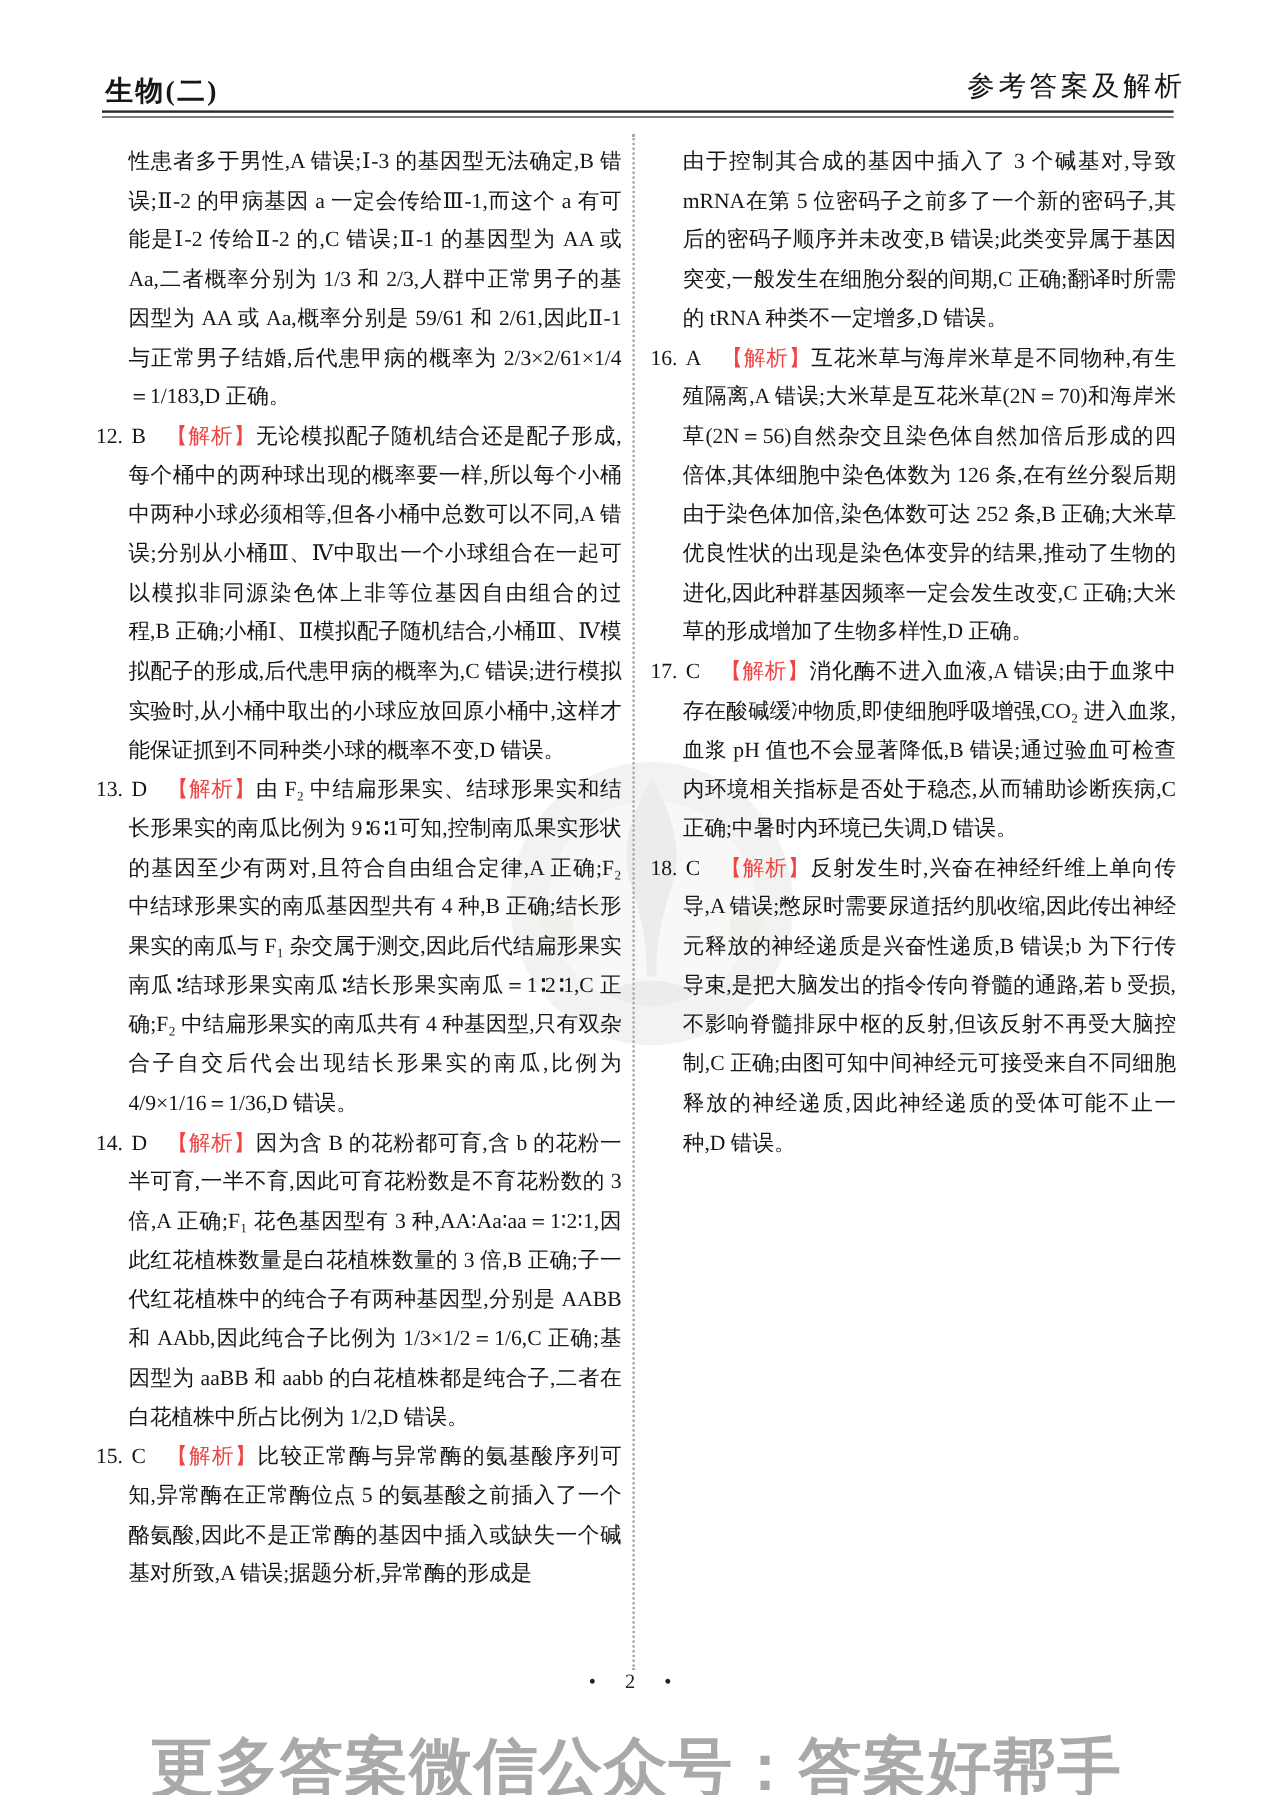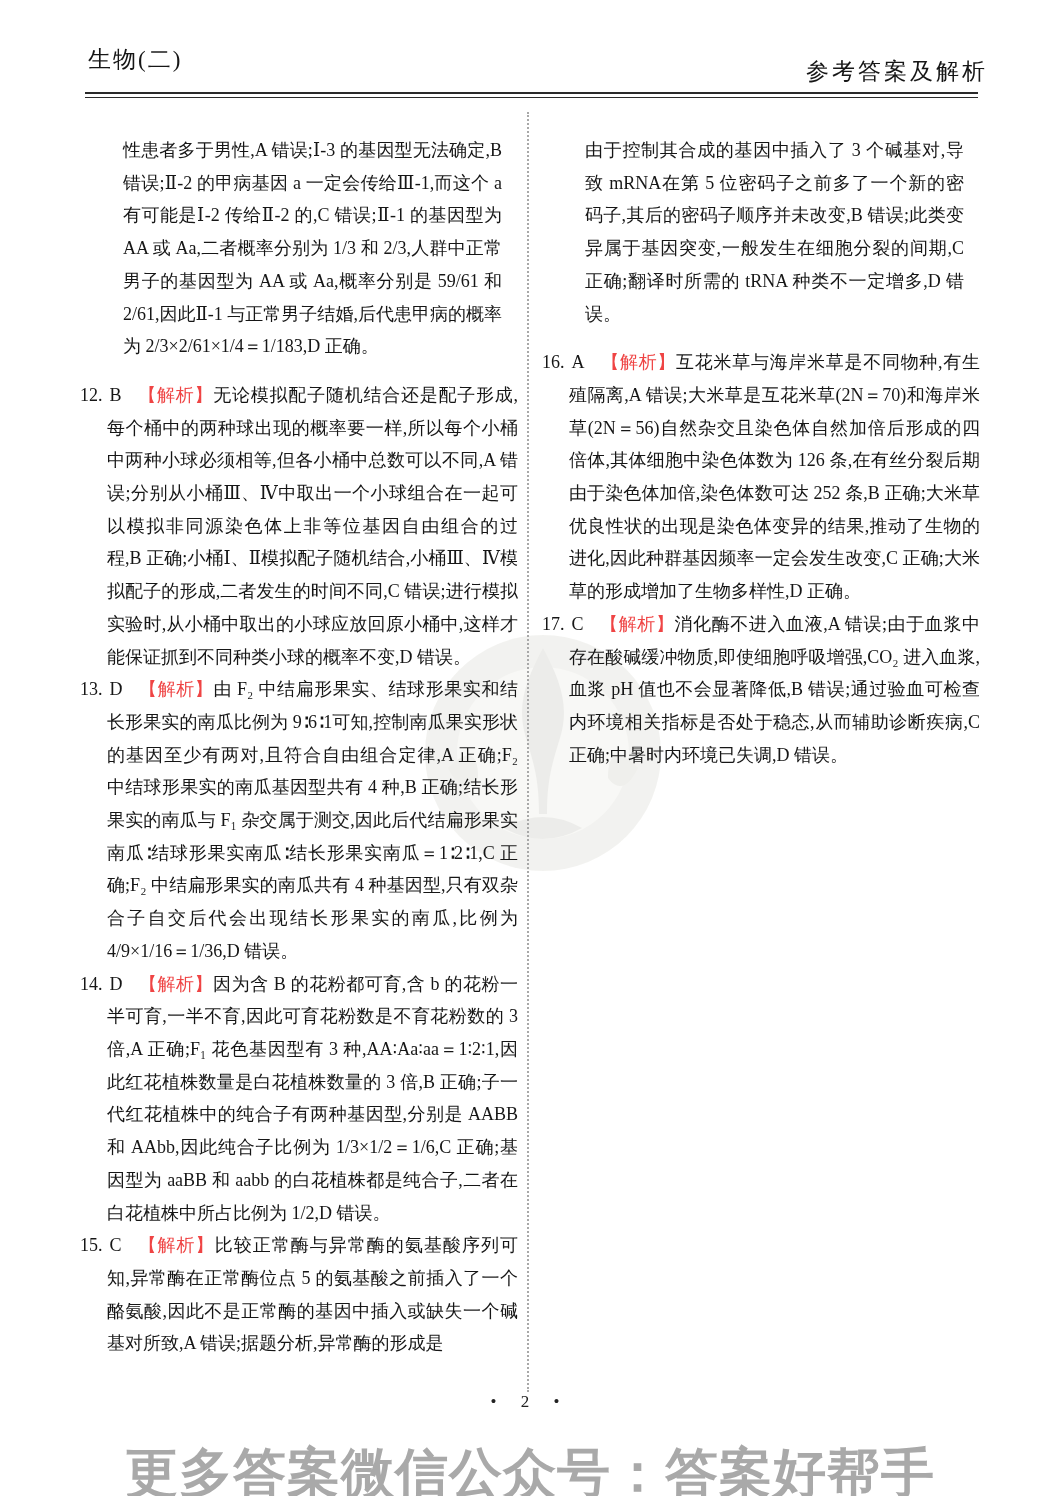--- a/index.html
+++ b/index.html
@@ -6,22 +6,22 @@
   body{
     width:1060px;height:1496px;
     background:#ffffff;
     position:relative;
     overflow:hidden;
     font-family:"Liberation Serif","DejaVu Serif",serif;
     color:#161616;
   }
   
   .hdr-left{
-    position:absolute;left:88px;top:44px;
-    font-size:23px;letter-spacing:2px;
+    position:absolute;left:88px;top:60px;
+    font-size:23px;letter-spacing:2px;font-weight:bold;
   }
   .hdr-right{
     position:absolute;right:72px;top:56px;
     font-size:23px;letter-spacing:3px;
   }
   .rule{
     position:absolute;left:85px;right:82px;top:92px;
     height:3px;
     border-top:2px solid #2a2a2a;
     border-bottom:1px solid #2a2a2a;
@@ -32,21 +32,21 @@
     font-size:18px;line-height:32.7px;
     text-align:justify;
   }
   .col-left{left:80px;}
   .col-right{left:542px;}
   .divider{
     position:absolute;left:527px;top:112px;height:1280px;width:0;
     border-left:2px dotted #a8a8a8;
   }
   p.item{margin:0;padding-left:27px;text-indent:-27px;}
-  p.cont{margin:16px;padding-left:27px;text-indent:0;}
+  p.cont{margin:0;padding-left:27px;text-indent:0;}
   .num{margin-right:7px;}
   .ans{margin-right:16px;}
   .tag{font-weight:normal;color:#ef4444;}
   
   .watermark{
     position:absolute;left:408px;top:618px;width:270px;height:270px;
     opacity:0.55;pointer-events:none;
   }
   
   .page-label{
@@ -76,26 +76,27 @@
     <path d="M96 210 Q135 188 174 210 Q135 232 96 210 Z" fill="#dededa"></path>
     <path d="M40 150 Q70 120 70 160 Q55 180 40 150 Z" fill="#e2e2dd"></path>
     <path d="M230 150 Q200 120 200 160 Q215 180 230 150 Z" fill="#e2e2dd"></path>
   </svg>
 </div>
 
 <div class="divider"></div>
 
 <div class="col col-left">
   <p class="cont"><span>性患者多于男性,A 错误;Ⅰ-3 的基因型无法确定,B 错误;Ⅱ-2 的甲病基因 a 一定会传给Ⅲ-1,而这个 a 有可能是Ⅰ-2 传给Ⅱ-2 的,C 错误;Ⅱ-1 的基因型为 AA 或 Aa,二者概率分别为 1/3 和 2/3,人群中正常男子的基因型为 AA 或 Aa,概率分别是 59/61 和 2/61,因此Ⅱ-1 与正常男子结婚,后代患甲病的概率为 2/3×2/61×1/4＝1/183,D 正确。</span></p>
-  <p class="item"><span class="num">12.</span><span class="ans">B</span><span class="tag">【解析】</span><span>无论模拟配子随机结合还是配子形成,每个桶中的两种球出现的概率要一样,所以每个小桶中两种小球必须相等,但各小桶中总数可以不同,A 错误;分别从小桶Ⅲ、Ⅳ中取出一个小球组合在一起可以模拟非同源染色体上非等位基因自由组合的过程,B 正确;小桶Ⅰ、Ⅱ模拟配子随机结合,小桶Ⅲ、Ⅳ模拟配子的形成,二者发生的时间不同,C 错误;进行模拟实验时,从小桶中取出的小球应放回原小桶中,这样才能保证抓到不同种类小球的概率不变,D 错误。</span></p>
+  <p class="item"><span class="num">12.</span><span class="ans">B</span><span class="tag">【解析】</span><span>无论模拟配子随机结合还是配子形成,每个桶中的两种球出现的概率要一样,所以每个小桶中两种小球必须相等,但各小桶中总数可以不同,A 错误;分别从小桶Ⅲ、Ⅳ中取出一个小球组合在一起可以模拟非同源染色体上非等位基因自由组合的过程,B 正确;小桶Ⅰ、Ⅱ模拟配子随机结合,小桶Ⅲ、Ⅳ模拟配子的形成,后代患甲病的概率为,C 错误;进行模拟实验时,从小桶中取出的小球应放回原小桶中,这样才能保证抓到不同种类小球的概率不变,D 错误。</span></p>
   <p class="item"><span class="num">13.</span><span class="ans">D</span><span class="tag">【解析】</span><span>由 F₂ 中结扁形果实、结球形果实和结长形果实的南瓜比例为 9∶6∶1可知,控制南瓜果实形状的基因至少有两对,且符合自由组合定律,A 正确;F₂ 中结球形果实的南瓜基因型共有 4 种,B 正确;结长形果实的南瓜与 F₁ 杂交属于测交,因此后代结扁形果实南瓜∶结球形果实南瓜∶结长形果实南瓜＝1∶2∶1,C 正确;F₂ 中结扁形果实的南瓜共有 4 种基因型,只有双杂合子自交后代会出现结长形果实的南瓜,比例为 4/9×1/16＝1/36,D 错误。</span></p>
   <p class="item"><span class="num">14.</span><span class="ans">D</span><span class="tag">【解析】</span><span>因为含 B 的花粉都可育,含 b 的花粉一半可育,一半不育,因此可育花粉数是不育花粉数的 3 倍,A 正确;F₁ 花色基因型有 3 种,AA∶Aa∶aa＝1∶2∶1,因此红花植株数量是白花植株数量的 3 倍,B 正确;子一代红花植株中的纯合子有两种基因型,分别是 AABB 和 AAbb,因此纯合子比例为 1/3×1/2＝1/6,C 正确;基因型为 aaBB 和 aabb 的白花植株都是纯合子,二者在白花植株中所占比例为 1/2,D 错误。</span></p>
   <p class="item"><span class="num">15.</span><span class="ans">C</span><span class="tag">【解析】</span><span>比较正常酶与异常酶的氨基酸序列可知,异常酶在正常酶位点 5 的氨基酸之前插入了一个酪氨酸,因此不是正常酶的基因中插入或缺失一个碱基对所致,A 错误;据题分析,异常酶的形成是</span></p>
 </div>
 
 <div class="col col-right">
   <p class="cont"><span>由于控制其合成的基因中插入了 3 个碱基对,导致 mRNA在第 5 位密码子之前多了一个新的密码子,其后的密码子顺序并未改变,B 错误;此类变异属于基因突变,一般发生在细胞分裂的间期,C 正确;翻译时所需的 tRNA 种类不一定增多,D 错误。</span></p>
   <p class="item"><span class="num">16.</span><span class="ans">A</span><span class="tag">【解析】</span><span>互花米草与海岸米草是不同物种,有生殖隔离,A 错误;大米草是互花米草(2N＝70)和海岸米草(2N＝56)自然杂交且染色体自然加倍后形成的四倍体,其体细胞中染色体数为 126 条,在有丝分裂后期由于染色体加倍,染色体数可达 252 条,B 正确;大米草优良性状的出现是染色体变异的结果,推动了生物的进化,因此种群基因频率一定会发生改变,C 正确;大米草的形成增加了生物多样性,D 正确。</span></p>
   <p class="item"><span class="num">17.</span><span class="ans">C</span><span class="tag">【解析】</span><span>消化酶不进入血液,A 错误;由于血浆中存在酸碱缓冲物质,即使细胞呼吸增强,CO₂ 进入血浆,血浆 pH 值也不会显著降低,B 错误;通过验血可检查内环境相关指标是否处于稳态,从而辅助诊断疾病,C 正确;中暑时内环境已失调,D 错误。</span></p>
+  <p class="item"><span class="num">18.</span><span class="ans">C</span><span class="tag">【解析】</span><span>反射发生时,兴奋在神经纤维上单向传导,A 错误;憋尿时需要尿道括约肌收缩,因此传出神经元释放的神经递质是兴奋性递质,B 错误;b 为下行传导束,是把大脑发出的指令传向脊髓的通路,若 b 受损,不影响脊髓排尿中枢的反射,但该反射不再受大脑控制,C 正确;由图可知中间神经元可接受来自不同细胞释放的神经递质,因此神经递质的受体可能不止一种,D 错误。</span></p>
 </div>
 
 <div class="page-label">• 2 •</div>
 <div class="banner">更多答案微信公众号：答案好帮手</div>
 
 </body></html>

